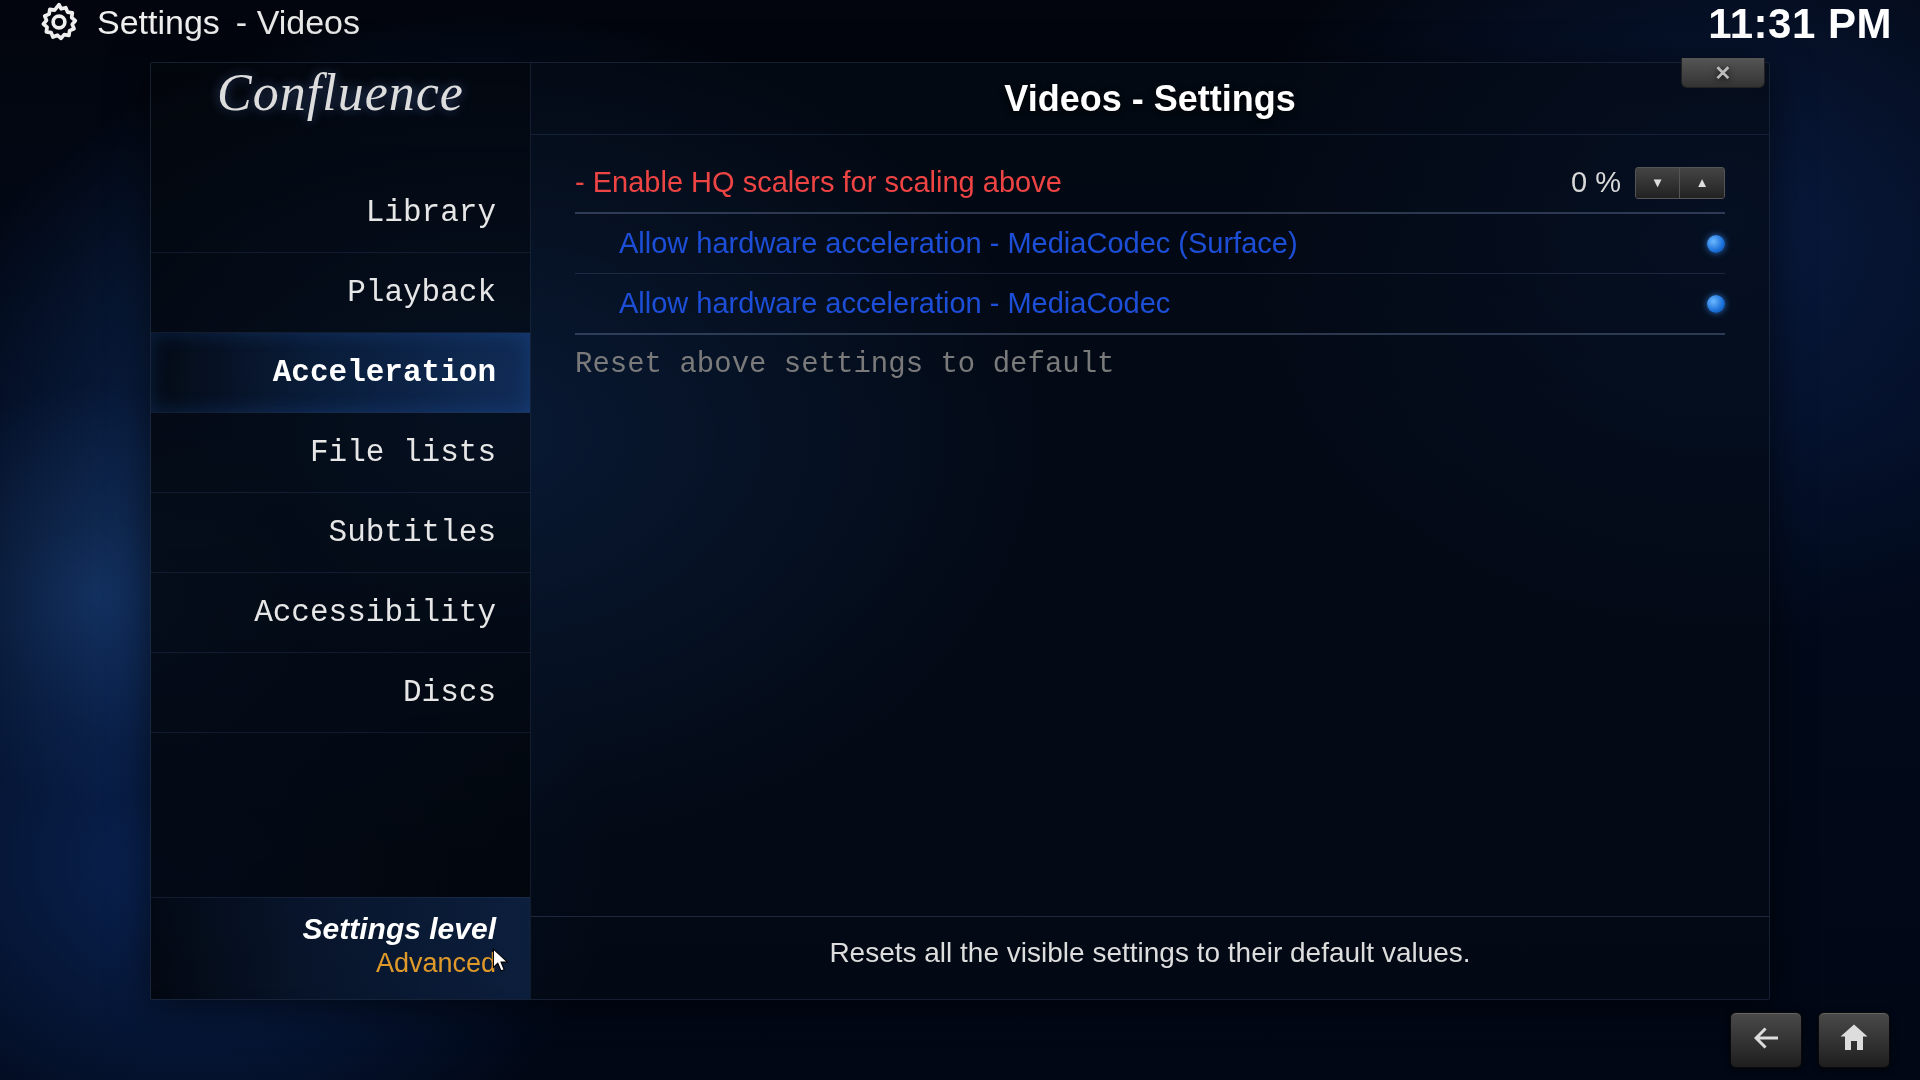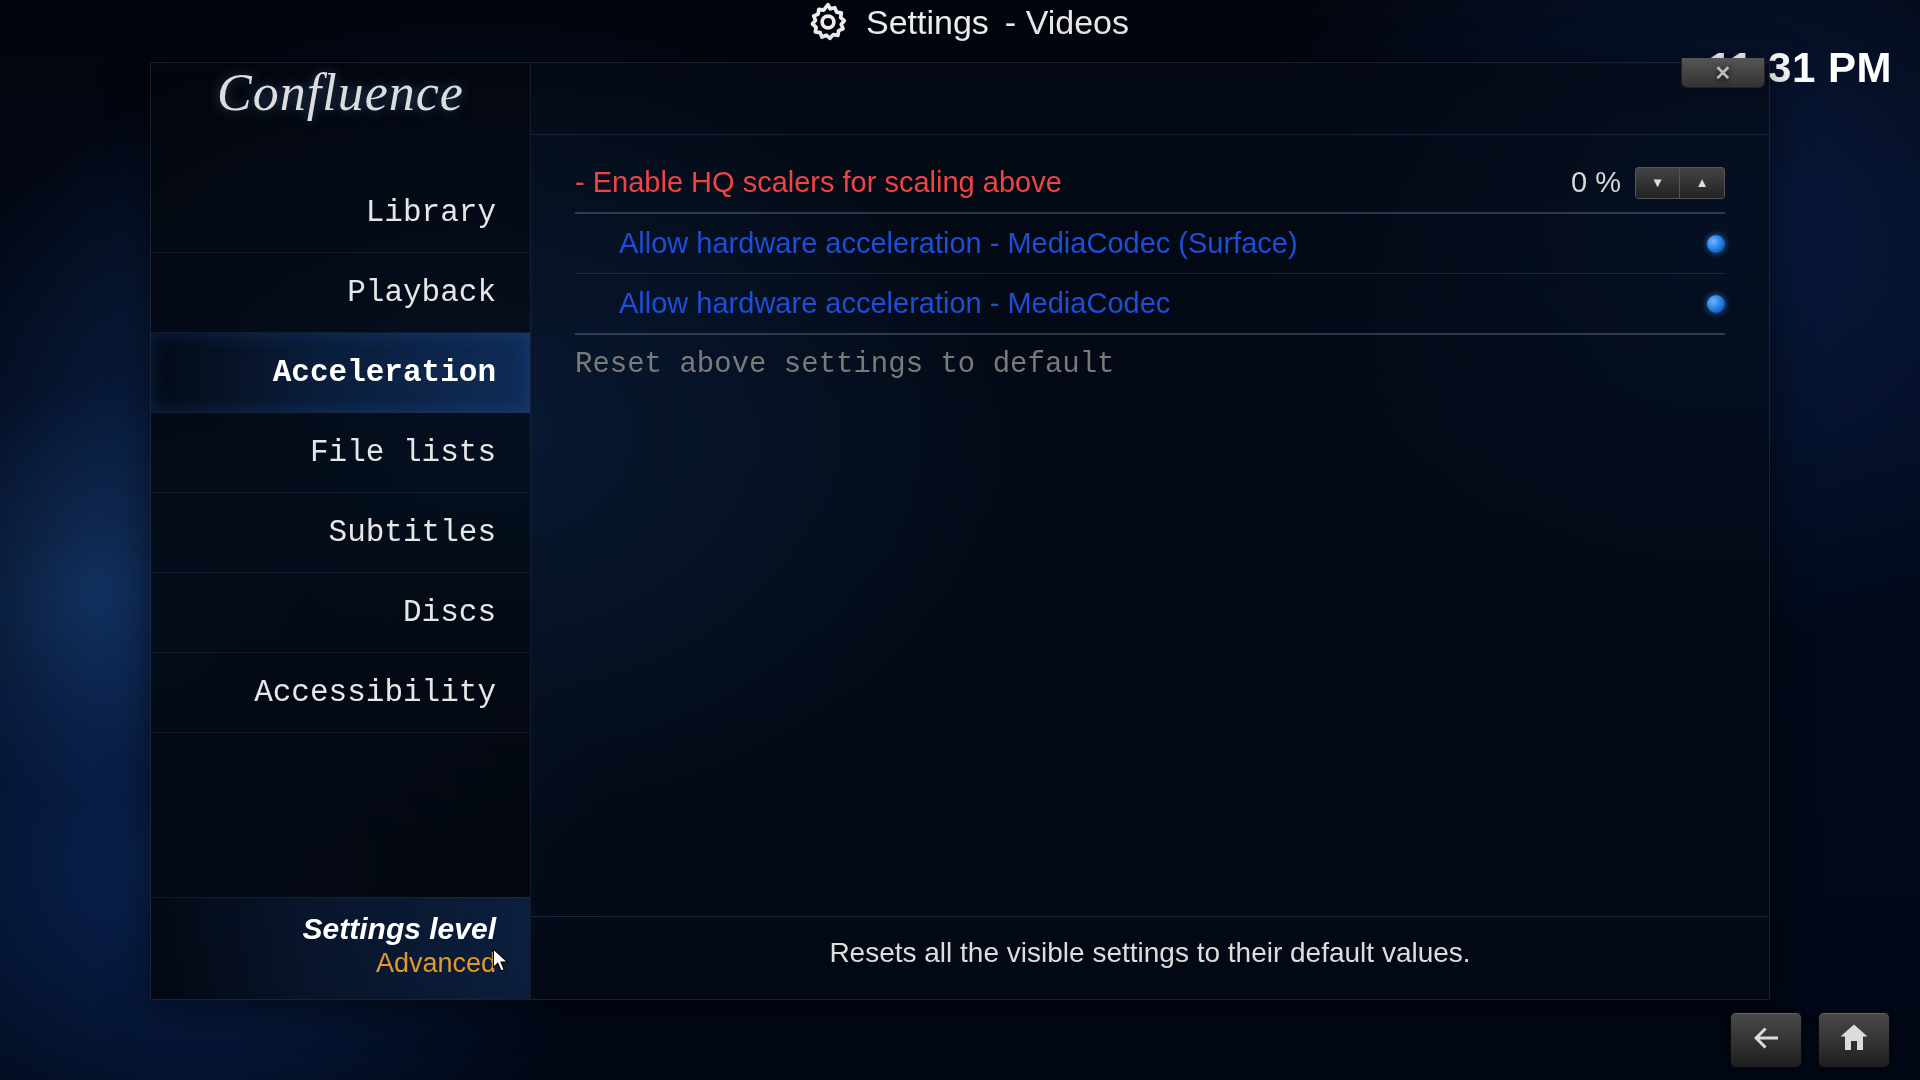--- a/index.html
+++ b/index.html
@@ -9,22 +9,22 @@
                 radial-gradient(ellipse 600px 500px at 10% 80%, rgba(20,70,160,0.45), transparent 70%),
                 radial-gradient(ellipse 700px 600px at 90% 20%, rgba(20,60,140,0.35), transparent 70%),
                 radial-gradient(ellipse 300px 300px at 5% 55%, rgba(60,130,220,0.25), transparent 70%),
                 linear-gradient(180deg, #02050d 0%, #020a1c 40%, #010715 100%);
     color: #fff;
     position: relative;
   }
 
   
   .topbar {
-    position: absolute; top: 0; left: 15px; right: 0; height: 62px;
-    display: flex; align-items: center; padding: 0 28px; flex-direction: column;
+    position: absolute; top: 0; left: 9px; right: 0; height: 62px;
+    display: flex; align-items: flex-start; padding: 0 28px;
   }
   .topbar-left { display: flex; align-items: center; gap: 16px; font-size: 34px; }
   .gear-icon { width: 44px; height: 44px; display: inline-flex; align-items: center; justify-content: center; }
   .gear-icon svg { width: 44px; height: 44px; }
   .breadcrumb-main { font-weight: 400; color: #eee; }
   .breadcrumb-sub { color: #e8e8e8; }
   .clock { margin-left: auto; font-size: 42px; font-weight: bold; letter-spacing: 0.5px; }
 
   
   .panel {
@@ -164,31 +164,32 @@
   <div class="sidebar">
     <div class="logo-wrap">
       <div class="logo">Confluence</div>
     </div>
     <div class="nav">
       <div class="nav-item">Library</div>
       <div class="nav-item">Playback</div>
       <div class="nav-item active">Acceleration</div>
       <div class="nav-item">File lists</div>
       <div class="nav-item">Subtitles</div>
+      <div class="nav-item">Accessibility</div>
       <div class="nav-item">Discs</div>
-      <div class="nav-item">Accessibility</div>
     </div>
     <div class="settings-level">
       <div class="settings-level-title">Settings level</div>
       <div class="settings-level-value">Advanced</div>
     </div>
   </div>
 
   <div class="content">
     <div class="content-header">
+      <span>Videos - Settings</span>
       <div class="close-btn">
         <span>✕</span>
       </div>
     </div>
 
     <div class="settings-list">
 
 
       <div class="row last-group">
         <span class="label">- Enable HQ scalers for scaling above</span>

